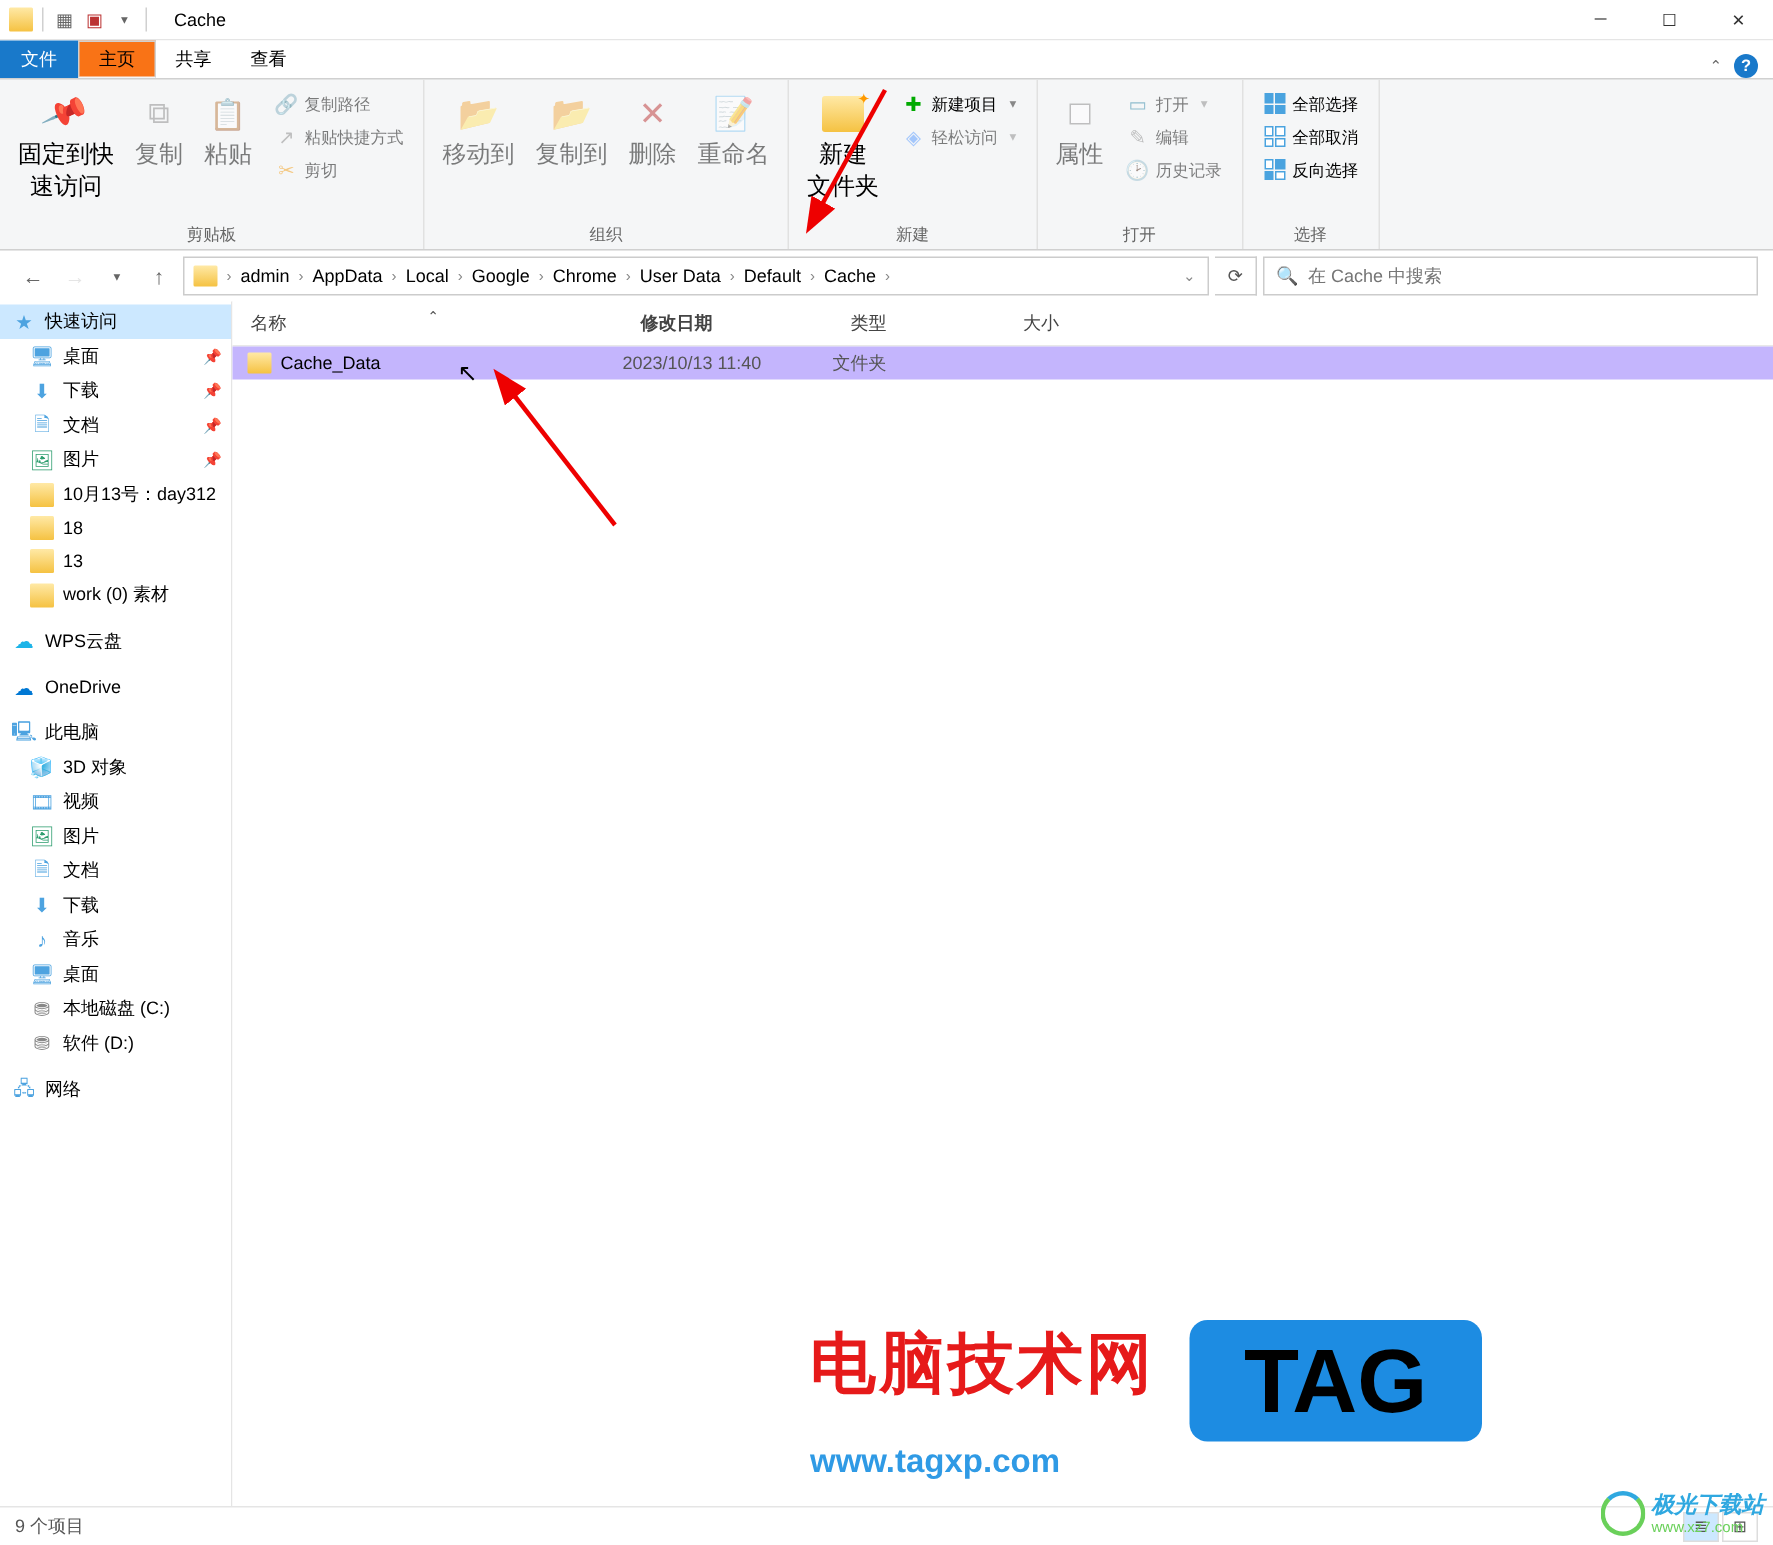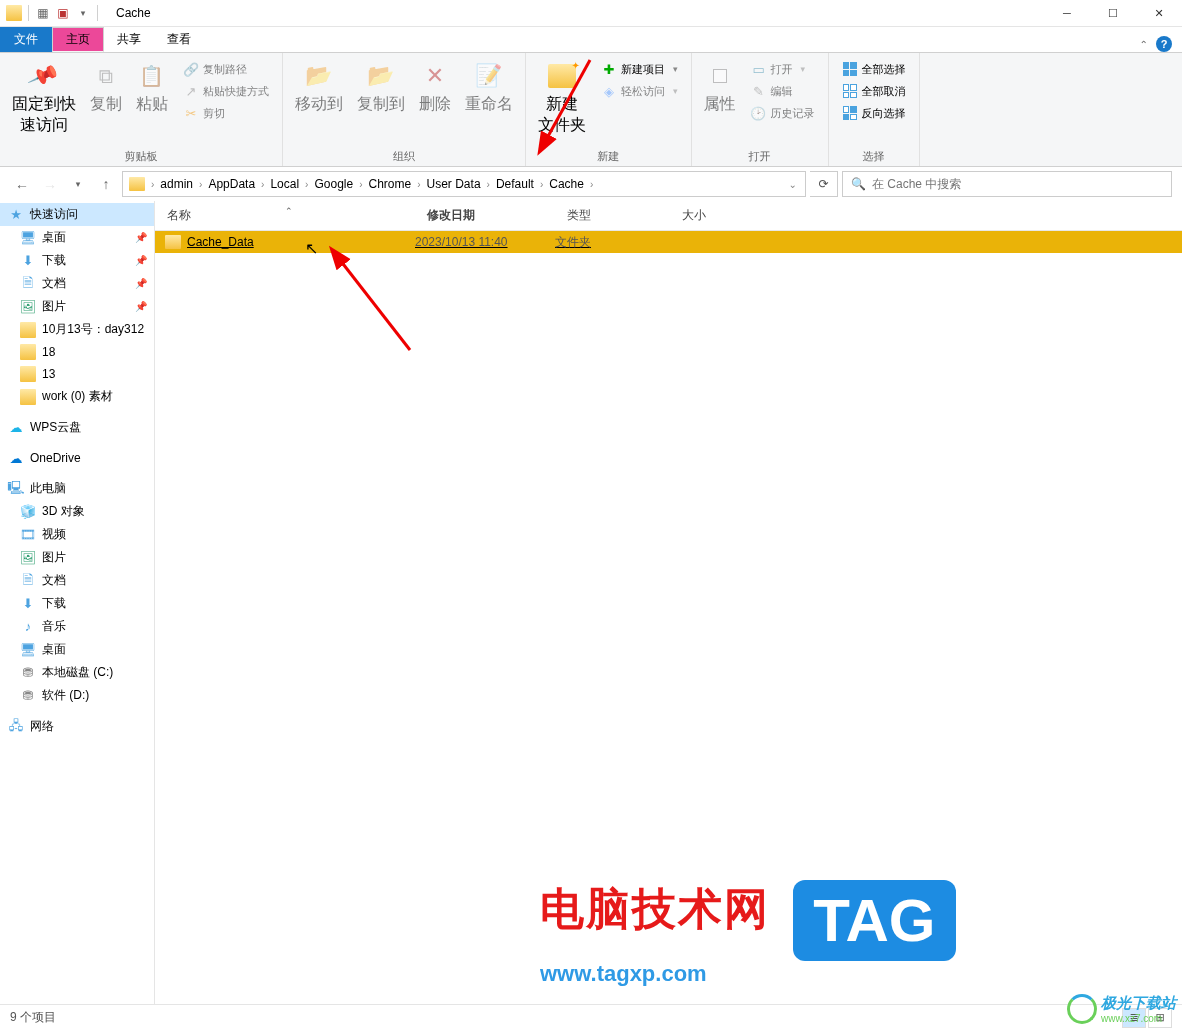--- a/index.html
+++ b/index.html
@@ -12,21 +12,21 @@
 .titlebar .qat .sep { width: 1px; height: 16px; background: #d0d0d0; margin: 0 2px; }
 .titlebar .qat .qat-btn { width: 16px; height: 16px; display: flex; align-items: center; justify-content: center; color: #666; }
 .titlebar .title { margin-left: 10px; font-size: 12px; }
 .titlebar .win-controls { margin-left: auto; display: flex; }
 .titlebar .win-controls .wc { width: 46px; height: 27px; display: flex; align-items: center; justify-content: center; font-size: 11px; color: #333; }
 
 
 .tabbar { height: 25px; display: flex; align-items: flex-end; background: #fff; padding-left: 0; position: relative; }
 .tabbar .tab-file { background: #1979ca; color: #fff; padding: 4px 14px; font-size: 12px; height: 25px; display: flex; align-items: center; }
 .tabbar .tab { padding: 4px 13px; font-size: 12px; height: 25px; display: flex; align-items: center; cursor: default; }
-.tabbar .tab.active { border: 1px solid #d0d0d0; border-bottom: 1px solid #f5f6f7; background: #ec4899; position: relative; z-index: 2; }
+.tabbar .tab.active { border: 1px solid #d0d0d0; border-bottom: 1px solid #f5f6f7; background: #f97316; position: relative; z-index: 2; }
 .tabbar .tab-rightgroup { margin-left: auto; display: flex; align-items: center; gap: 8px; padding-right: 10px; }
 .tabbar .chev { font-size: 10px; color: #666; }
 .tabbar .help-icon { width: 16px; height: 16px; border-radius: 50%; background: #1979ca; color: #fff; display: flex; align-items: center; justify-content: center; font-size: 11px; font-weight: bold; }
 
 
 .ribbon { height: 115px; background: #f5f6f7; border-top: 1px solid #d0d0d0; border-bottom: 1px solid #d0d0d0; display: flex; }
 .rgroup { border-right: 1px solid #e1e1e1; padding: 4px 6px 2px 6px; display: flex; flex-direction: column; justify-content: space-between; }
 .rgroup .buttons { display: flex; gap: 2px; flex: 1; }
 .rgroup .gname { text-align: center; font-size: 11px; color: #666; padding: 2px 0 0 0; }
 .bigbtn { display: flex; flex-direction: column; align-items: center; justify-content: flex-start; padding: 3px 6px; min-width: 44px; }
@@ -102,21 +102,21 @@
 .colheader { height: 30px; display: flex; align-items: center; border-bottom: 1px solid #e8e8e8; }
 .colheader .col { padding: 0 12px; font-size: 12px; color: #444; position: relative; }
 .colheader .col1 { width: 260px; }
 .colheader .col2 { width: 140px; font-weight: bold; }
 .colheader .col3 { width: 115px; }
 .colheader .col4 { width: 70px; }
 .colheader .sortmark { font-size: 9px; color: #555; position: absolute; top: -1px; left: 50%; }
 
 .filelist { flex: 1; position: relative; }
 .filerow { display: flex; height: 22px; align-items: center; font-size: 12px; }
-.filerow.sel { background: #eab308; text-decoration: underline; }
+.filerow.sel { background: #c4b5fd; }
 .filerow .c1 { width: 260px; display: flex; align-items: center; gap: 6px; padding-left: 10px; }
 .filerow .c2 { width: 140px; color: #555; }
 .filerow .c3 { width: 115px; color: #555; }
 .filerow .c4 { width: 70px; color: #555; }
 .filerow .frow-icon { width: 16px; height: 14px; background: linear-gradient(#ffe9a6, #f5c242); border-radius: 1px; }
 
 .cursor-arrow { position: absolute; font-size: 16px; color: #000; pointer-events: none; }
 
 
 .red-arrow { position: absolute; pointer-events: none; }
@@ -125,21 +125,21 @@
 
 .statusbar { height: 26px; border-top: 1px solid #e5e5e5; display: flex; align-items: center; padding: 0 10px; font-size: 12px; color: #555; }
 .statusbar .viewbtns { margin-left: auto; display: flex; gap: 2px; }
 .statusbar .vbtn { width: 24px; height: 20px; border: 1px solid #ddd; display: flex; align-items: center; justify-content: center; font-size: 11px; }
 .statusbar .vbtn.active { background: #cce8ff; }
 
 
 .watermark1 { position: absolute; left: 540px; top: 880px; text-align: left; }
 .watermark1 .wm-big { font-size: 44px; font-weight: bold; color: #e61a1a; letter-spacing: 2px; }
 .watermark1 .wm-url { font-size: 22px; color: #2f9ae5; font-weight: bold; }
-.watermark1 .tag { display: inline-block; background: #1d8ce2; color: #ffffff; padding: 6px 20px; border-radius: 12px; font-size: 60px; font-weight: bold; margin-left: 20px; vertical-align: middle; }
+.watermark1 .tag { display: inline-block; background: #1d8ce2; color: #000000; padding: 6px 36px; border-radius: 12px; font-size: 60px; font-weight: bold; margin-left: 20px; vertical-align: middle; }
 .watermark2 { position: absolute; right: 6px; bottom: 6px; display: flex; align-items: center; gap: 4px; }
 .watermark2 .spin { width: 30px; height: 30px; border: 3px solid #6ad05a; border-top-color: #2fa8e0; border-radius: 50%; }
 .watermark2 .txt { font-size: 15px; font-weight: bold; color: #2fa8e0; font-style: italic; }
 .watermark2 .sub { font-size: 10px; color: #6ad05a; }
 </style>
 </head>
 <body>
 
 <div class="titlebar">
   <div class="qat">

